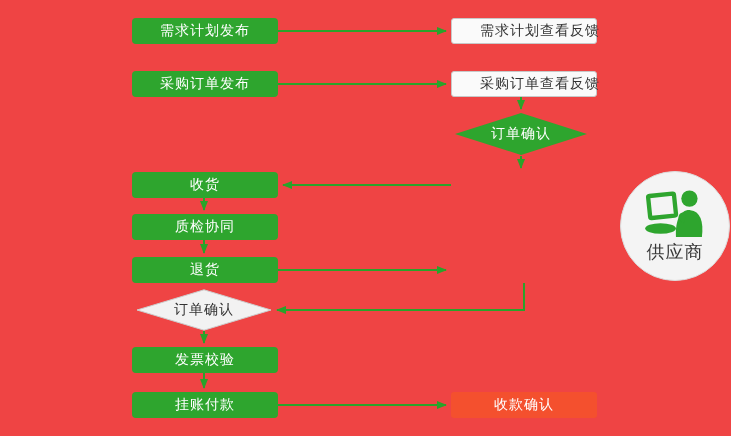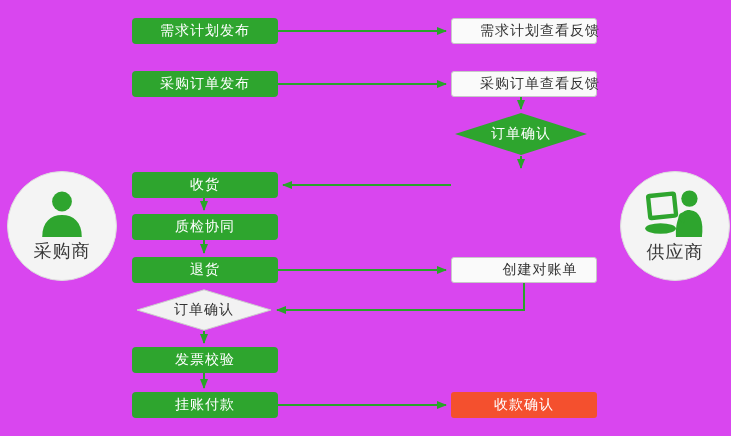--- a/index.html
+++ b/index.html
@@ -1,18 +1,18 @@
 <!DOCTYPE html>
 <html><head>
 <meta charset="utf-8">
 <style>
   html,body { margin:0; padding:0; background:#ffffff; }
   .canvas {
     position:relative; width:731px; height:436px; overflow:hidden;
-    background:#d946ef;
+    background:#ef4444;
     font-family:"DejaVu Sans","Liberation Sans",sans-serif;
   }
   .connectors { position:absolute; left:0; top:0; pointer-events:none; }
   .conn { stroke:#2aa32a; stroke-width:2; fill:none; }
 
   .node {
     position:absolute; box-sizing:border-box;
     display:flex; align-items:center; justify-content:center;
     font-size:14px; letter-spacing:1px; white-space:nowrap;
   }
@@ -88,31 +88,23 @@
   <div class="node white" style="left:451px;top:71px;width:146px;height:26px">采购订单查看反馈</div>
 
   <div class="diamond" style="left:455px;top:113px;width:132px;height:42px">
     <svg class="dshape" viewBox="0 0 132 42" preserveAspectRatio="none">
       <polygon points="66,0 132,21 66,42 0,21" fill="#2ea52e"></polygon>
     </svg>
     <span class="dlabel light">订单确认</span>
   </div>
 
 
-  <div class="node white" style="left:451px;top:257px;width:146px;height:26px">创建对账单</div>
 
   <div class="node red" style="left:451px;top:392px;width:146px;height:26px">收款确认</div>
 
-  <div class="actor" style="left:7px;top:171px">
-    <svg width="50" height="48" viewBox="0 0 48 46">
-      <circle cx="24" cy="11" r="9.5" fill="#2ea52e"></circle>
-      <path d="M5,45 C5,31 13,24 24,24 C35,24 43,31 43,45 Z" fill="#2ea52e"></path>
-    </svg>
-    <div class="actor-label">采购商</div>
-  </div>
 
   <div class="actor" style="left:620px;top:171px">
     <svg width="62" height="50" viewBox="0 0 64 52">
       <rect x="5" y="6" width="27" height="23" rx="1.5" transform="rotate(-6 18 17)" fill="#f4f4f4" stroke="#2ea52e" stroke-width="4.5"></rect>
       <ellipse cx="17" cy="41" rx="16" ry="5.5" fill="#2ea52e"></ellipse>
       <circle cx="47" cy="10" r="8.5" fill="#2ea52e"></circle>
       <path d="M33,50 C32,32 38,21 48,22 C58,23 62,33 60,50 Z" fill="#2ea52e"></path>
       <path d="M36,32 C34,26 40,22 44,26 L41,36 Z" fill="#2ea52e"></path>
     </svg>
     <div class="actor-label">供应商</div>

